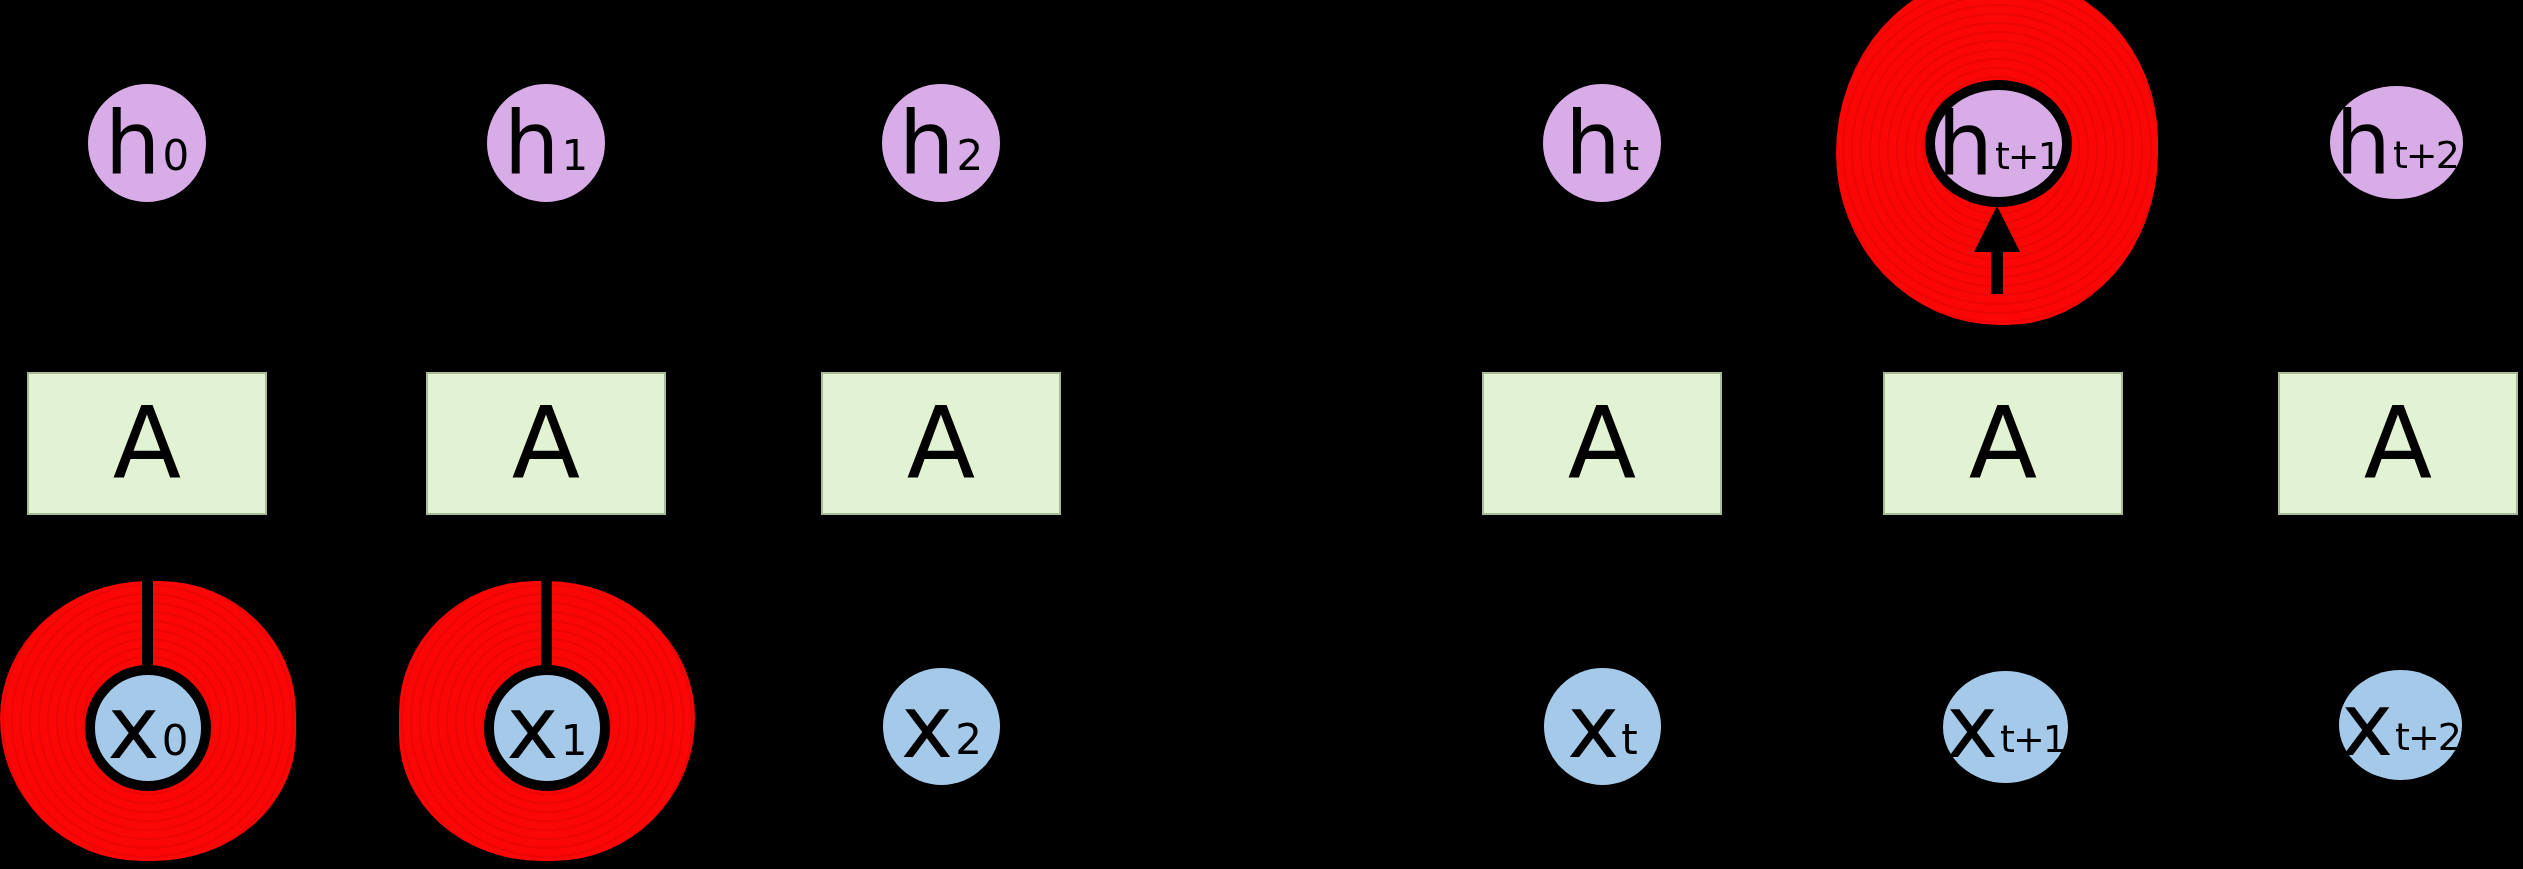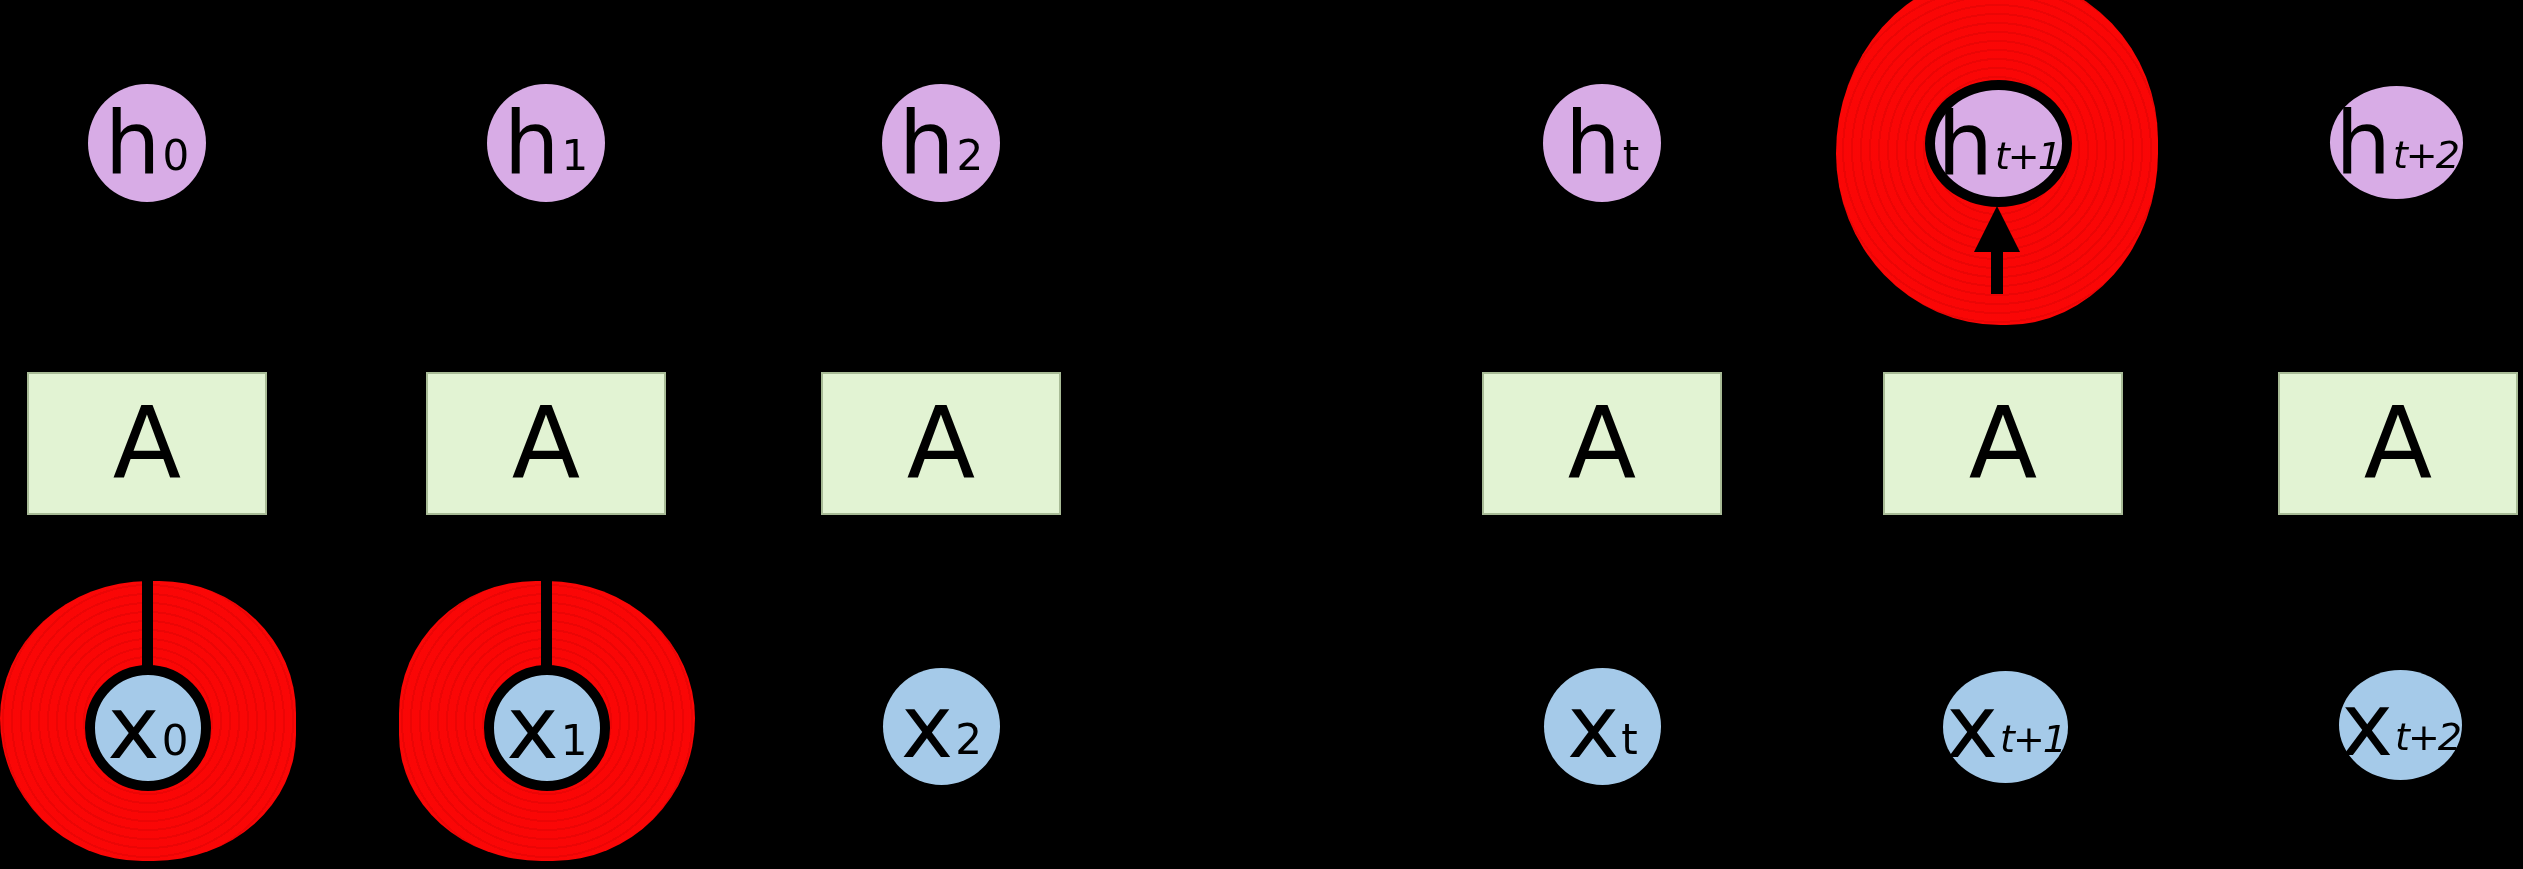--- a/index.html
+++ b/index.html
@@ -33,21 +33,21 @@
   }
   
   .node{
     position:absolute;z-index:3;display:flex;align-items:center;justify-content:center;
     border-radius:50%;white-space:nowrap;
   }
   .hnode{background:#d8ace6;width:118px;height:118px;}
   .xnode{background:#a5cae9;width:117px;height:117px;}
   .node .base{font-size:88px;line-height:1;}
   .node .sub{font-size:42px;line-height:1;transform:translateY(0.32em);margin-left:2px;}
-  .node.wide .sub{font-size:38px;letter-spacing:-2px;font-style:italic;}
+  .node.wide .sub{font-size:38px;letter-spacing:-2px;}
   
   .hnode.g0{left:88px;top:84px;}
   .hnode.g1{left:487px;top:84px;}
   .hnode.g2{left:882px;top:84px;}
   .hnode.g3{left:1543px;top:84px;}
   .hnode.g4{left:1925px;top:80px;width:147px;height:127px;
     border:10px solid #000;box-sizing:border-box;}
   .hnode.g5{left:2330px;top:86px;width:133px;height:113px;}
   .xnode.g0{left:85px;top:665px;width:126px;height:126px;
     border:10px solid #000;box-sizing:border-box;}

